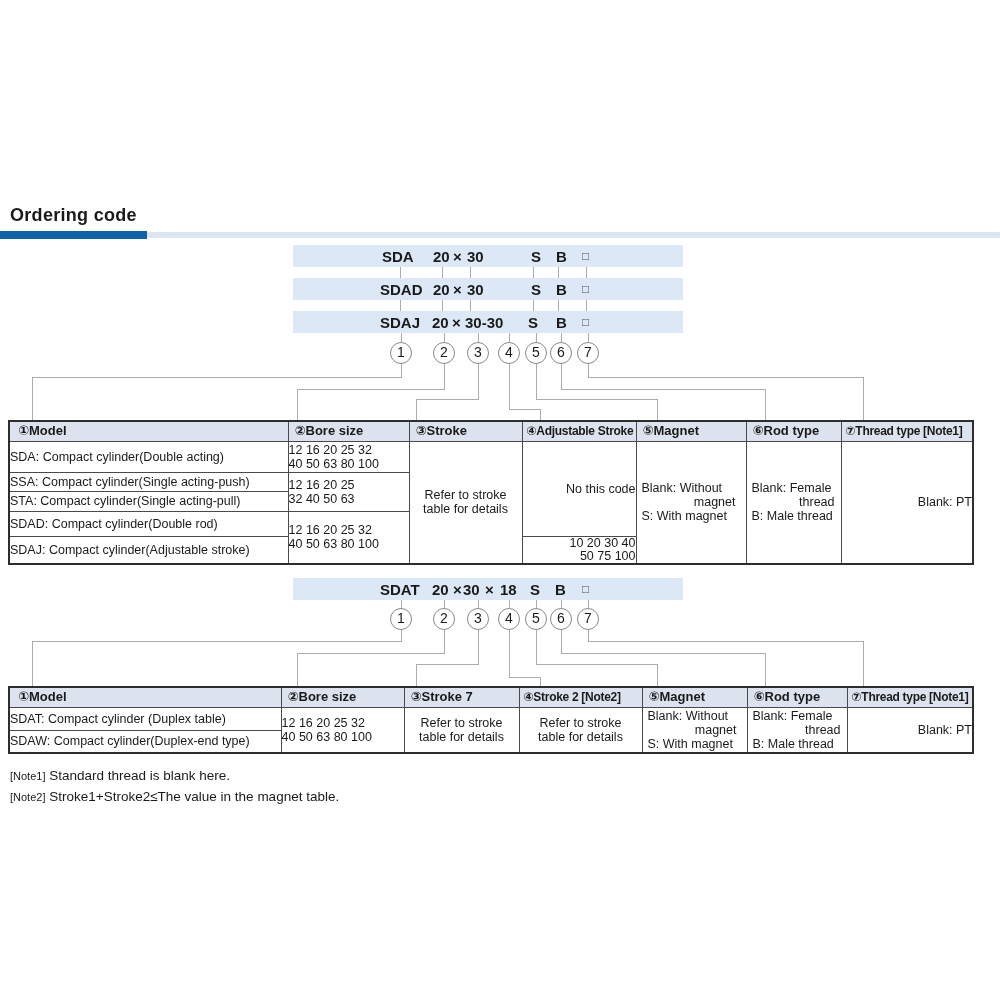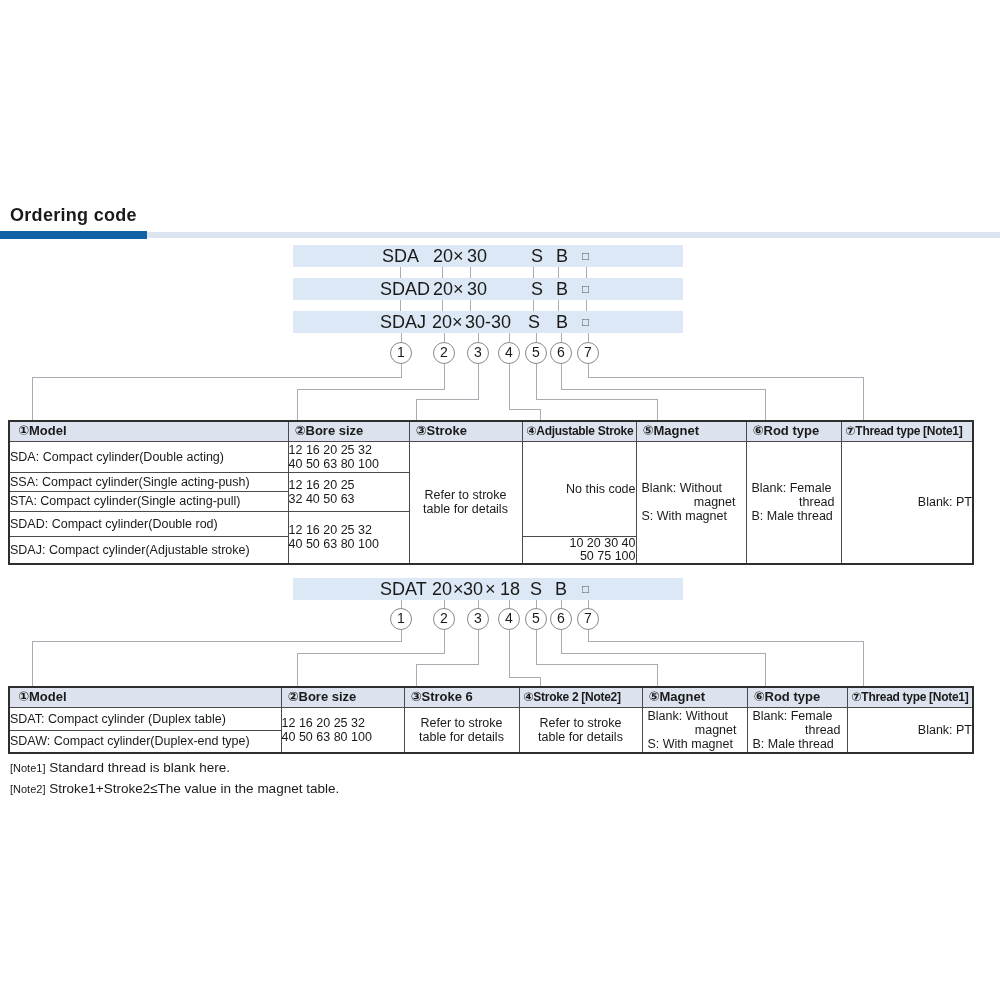--- a/index.html
+++ b/index.html
@@ -7,21 +7,21 @@
           font-family:"Liberation Sans","DejaVu Sans",sans-serif;color:#1a1a1a;}
   
   .page-title{position:absolute;left:10px;top:205px;font-size:18px;font-weight:bold;letter-spacing:.3px;}
   .bar-dark{position:absolute;left:0;top:231px;width:147px;height:8px;background:#1161a5;}
   .bar-light{position:absolute;left:147px;top:232px;width:853px;height:6px;background:#dde6f0;}
   
   .overlay{position:absolute;left:0;top:0;width:1000px;height:1000px;pointer-events:none;}
   
   .code-band{position:absolute;left:293px;width:390px;height:22px;background:#dce8f5;}
   .code-band .seg{position:absolute;top:50%;transform:translateY(-50%);
-                  font-size:18px;font-weight:normal;white-space:nowrap;}
+                  font-size:15px;font-weight:bold;white-space:nowrap;}
   .code-band .seg.sq{font-size:12px;font-weight:normal;color:#555;}
   
   .num-circle{position:absolute;width:22px;height:22px;border:1px solid #85898f;border-radius:50%;
               background:#fff;box-sizing:border-box;text-align:center;line-height:19px;
               font-size:14px;color:#1a1a1a;}
   
   table.spec{position:absolute;left:8px;width:964px;border-collapse:collapse;table-layout:fixed;
              background:#fff;border:2px solid #2e2e2e;}
   table.spec th,table.spec td{border:1px solid #4a4a4a;padding:0;overflow:hidden;
              font-size:12.5px;line-height:14px;vertical-align:middle;}
@@ -30,21 +30,21 @@
   table.spec th.tight{font-size:12px;letter-spacing:-0.3px;padding-left:4px;margin-left:28px;}
   td.model{padding:1px 2px 1px 8px;white-space:nowrap;}
   td.bore{padding:1px 2px 1px 6px;white-space:nowrap;}
   td.center{text-align:center;}
   td.padL{padding-left:8px;text-align:right;}
   .cell-lines{width:100%;}
   .cell-lines .rt{text-align:right;padding-right:10px;}
   .cell-lines div{padding-left:5px;white-space:nowrap;}
   .cell-lines div.rt{padding-left:0;}
   
-  .note-line{position:absolute;left:10px;font-size:13.5px;white-space:nowrap;}
+  .note-line{position:absolute;left:10px;font-size:13.5px;white-space:nowrap;margin-top:8px;}
   .note-tag{font-size:11px;}
 </style>
 </head>
 <body>
 
 <div class="canvas">
 
   <div class="page-title">Ordering code</div>
   <div class="bar-dark"></div>
   <div class="bar-light"></div>
@@ -216,21 +216,21 @@
         <col style="width:115px">
       <col style="width:123px">
         <col style="width:105px">
         <col style="width:100px">
         <col style="width:126px">
     </colgroup>
     <thead>
       <tr style="height:20px">
         <th style="padding-left:8px">①Model</th>
         <th>②Bore size</th>
-        <th>③Stroke 6</th>
+        <th>③Stroke 7</th>
         <th class="tight">④Stroke 2 [Note2]</th>
         <th>⑤Magnet</th>
         <th>⑥Rod type</th>
         <th class="tight">⑦Thread type [Note1]</th>
       </tr>
     </thead>
     <tbody>
       <tr style="height:23px">
         <td class="model">SDAT: Compact cylinder (Duplex table)</td>
         <td class="bore" rowspan="2">

